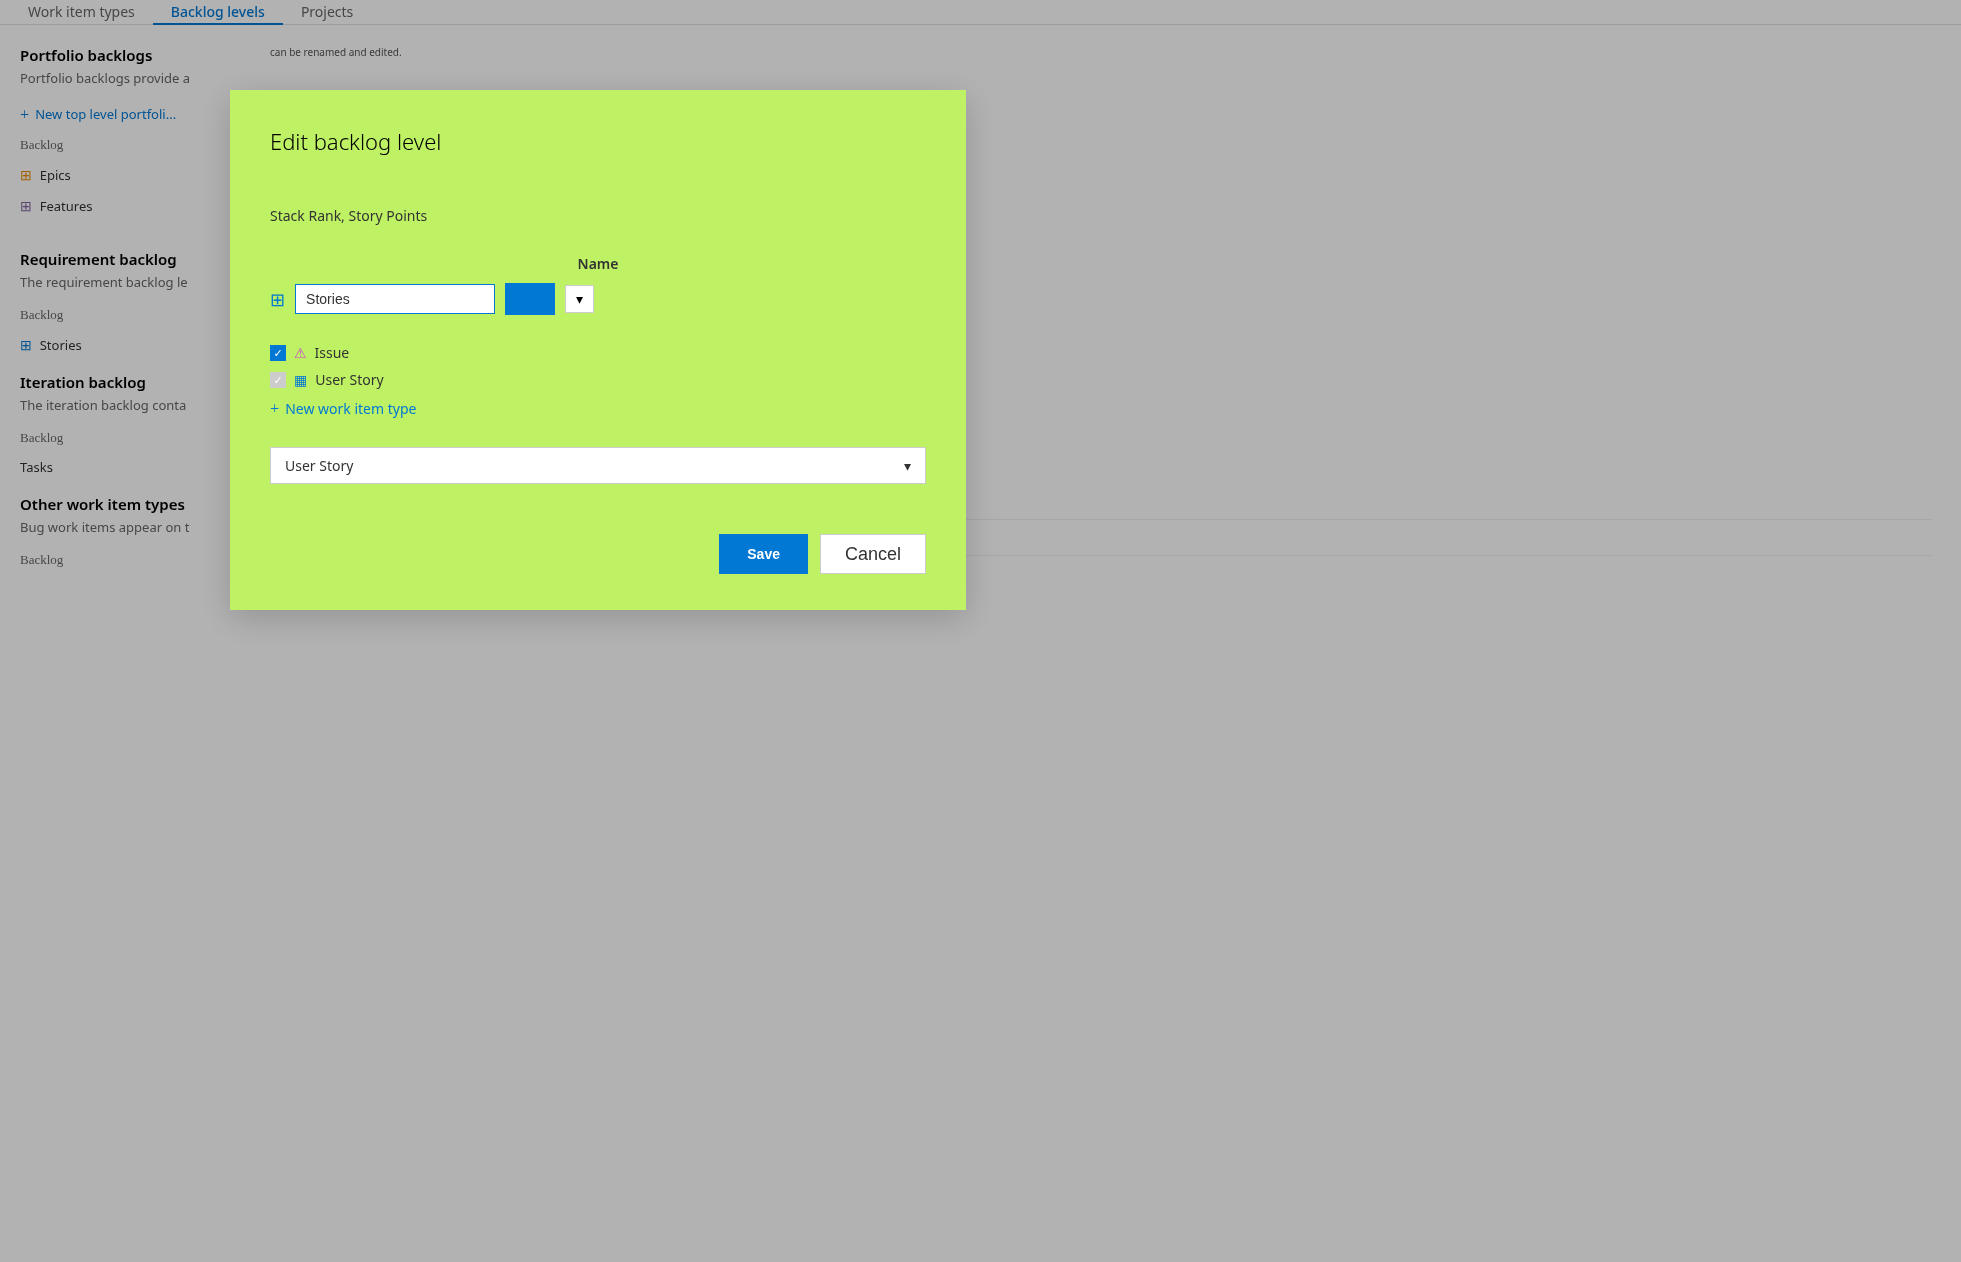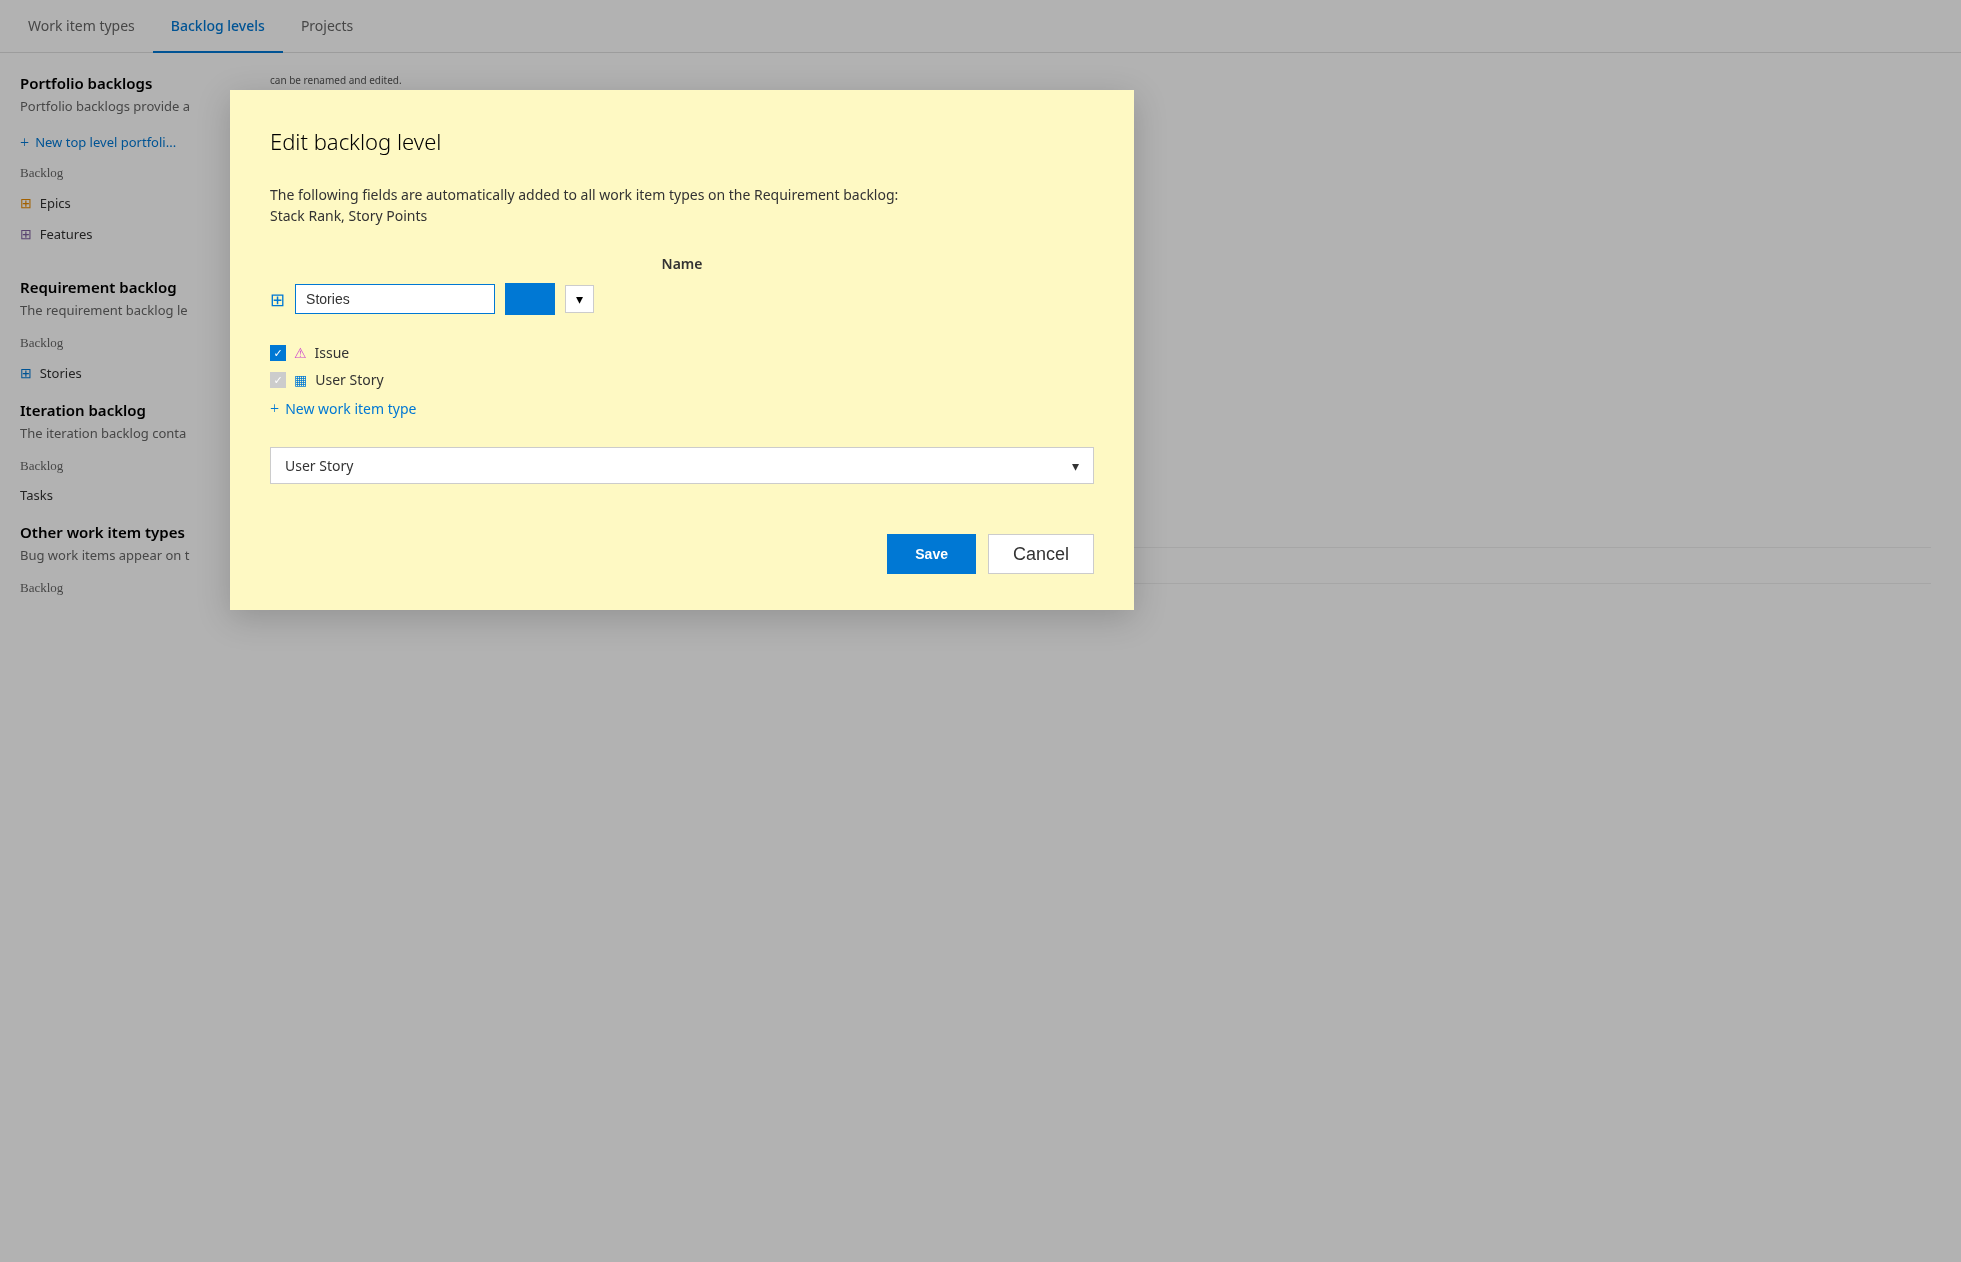--- a/index.html
+++ b/index.html
@@ -13,21 +13,21 @@
 
     
     .top-nav {
       display: flex;
       gap: 0;
       border-bottom: 1px solid #e0e0e0;
       padding: 0 10px;
       position: relative;
     }
     .top-nav-tab {
-      padding: 16px 18px;
+      padding: 2px 18px;
       cursor: pointer;
       color: #666;
       font-size: 14px;
       border-bottom: 2px solid transparent;
       margin-bottom: -1px;
     }
     .top-nav-tab.active {
       color: #0078d4;
       border-bottom: 2px solid #0078d4;
       font-weight: 500;
@@ -111,22 +111,22 @@
       flex: 1;
       padding: 20px 30px;
       overflow-y: auto;
     }
 
     
     .modal {
       position: fixed;
       top: 90px;
       left: 230px;
-      width: 904px;
-      background: #fef9c3;
+      width: 736px;
+      background: #bef264;
       z-index: 200;
       padding: 36px 40px;
       box-shadow: 0 8px 32px rgba(0,0,0,0.18);
     }
 
     .modal-title {
       font-size: 22px;
       font-weight: 300;
       color: #000;
       margin-bottom: 28px;
@@ -406,21 +406,21 @@
 
 </div>
 
 <div class="backdrop"></div>
 
 <div class="modal">
 
   <div class="modal-title">Edit backlog level</div>
 
   <div class="modal-info">
-    <span>The following fields are automatically added to all work item types on the Requirement backlog:</span><br>
+    <br>
     <span>Stack Rank, Story Points</span>
   </div>
 
   <label class="form-label">Name</label>
 
   <div class="name-row">
     <span class="icon-grid-blue name-icon">⊞</span>
     <input class="name-input" type="text" value="Stories" style="">
     <button class="color-btn"></button>
     <button class="dropdown-btn">

